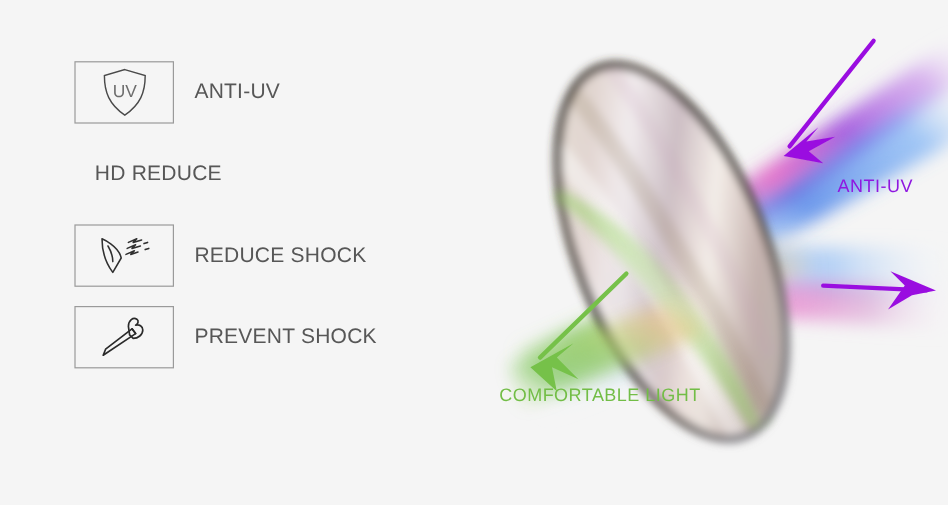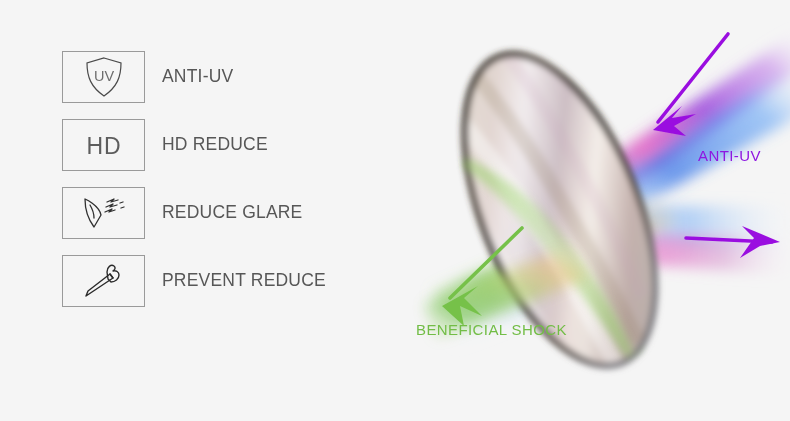--- a/index.html
+++ b/index.html
@@ -111,57 +111,52 @@
       <div class="icon-box">
         <svg width="46" height="44" viewBox="0 0 46 44">
           <path d="M23 3 L40 8 C40 22 36 32 23 41 C10 32 6 22 6 8 Z" fill="none" stroke="#4a4a4a" stroke-width="1.2"></path>
           <text class="uv-text" x="23" y="26" text-anchor="middle">UV</text>
         </svg>
       </div>
       <div class="feature-label">ANTI-UV</div>
     </div>
 
     <div class="feature-row">
-      <div class="icon-box">
-        <svg width="48" height="34" viewBox="0 0 48 34">
-          <text class="hd-text" x="24" y="26" text-anchor="middle">HD</text>
-        </svg>
-      </div>
       <div class="feature-label">HD REDUCE</div>
     </div>
 
     <div class="feature-row">
       <div class="icon-box">
         <svg width="50" height="40" viewBox="0 0 50 40">
           <g fill="none" stroke="#303030" stroke-width="1.3" stroke-linejoin="round" stroke-linecap="round">
             <path d="M6 6 C6 6 20 12 22 22 L15 34 C9 26 6 16 6 6 Z"></path>
             <path d="M11 12 C14 17 15 21 15 25"></path>
             <path d="M26 19 L33 16 L30 19 L36 17"></path>
             <path d="M27 14 L34 11 L31 14 L38 12"></path>
             <path d="M28 9  L35 6  L32 9  L39 7"></path>
             <path d="M41 10 L44 9"></path>
             <path d="M42 15 L45 14"></path>
           </g>
         </svg>
       </div>
-      <div class="feature-label">REDUCE GLARE</div>
+      <div class="feature-label">REDUCE SHOCK</div>
     </div>
 
 
     <div class="feature-row">
       <div class="icon-box">
         <svg width="48" height="40" viewBox="0 0 48 40">
           <g fill="none" stroke="#2a2a2a" stroke-width="1.4" stroke-linejoin="round" stroke-linecap="round">
             <path d="M6 35 L8 30 L30 13 L33 17 Z"></path>
             <path d="M27 11 C27 6 31 3 34 5 C36 6.5 35 9 33 10 C36 9 39 11 39 14 C39 18 35 21 31 21 L28 18 Z"></path>
             <path d="M30 13 L33 17"></path>
           </g>
         </svg>
       </div>
-      <div class="feature-label">PREVENT REDUCE</div>
+      <div class="feature-label">PREVENT SHOCK</div>
     </div>
 
   </div>
 
   <div class="lens-art">
     <svg width="392" height="400" viewBox="0 0 392 400">
       <defs>
 
         <filter id="beamBlur" x="-30%" y="-60%" width="160%" height="220%">
           <feGaussianBlur stdDeviation="7"></feGaussianBlur>
@@ -317,15 +312,15 @@
       </g>
 
       <g filter="url(#arrowSoft)">
         <path d="M112 218 L40 288" stroke="#76c14a" stroke-width="3.6" stroke-linecap="round"></path>
         <path d="M32 296 L68 276 L54 288 L72 306 L50 296 L54 316 Z" fill="#76c14a"></path>
       </g>
     </svg>
   </div>
 
   <div class="beam-label" id="label-anti-uv">ANTI-UV</div>
-  <div class="beam-label" id="label-beneficial">BENEFICIAL SHOCK</div>
+  <div class="beam-label" id="label-beneficial">COMFORTABLE LIGHT</div>
 
 </div>
 
 </body></html>

